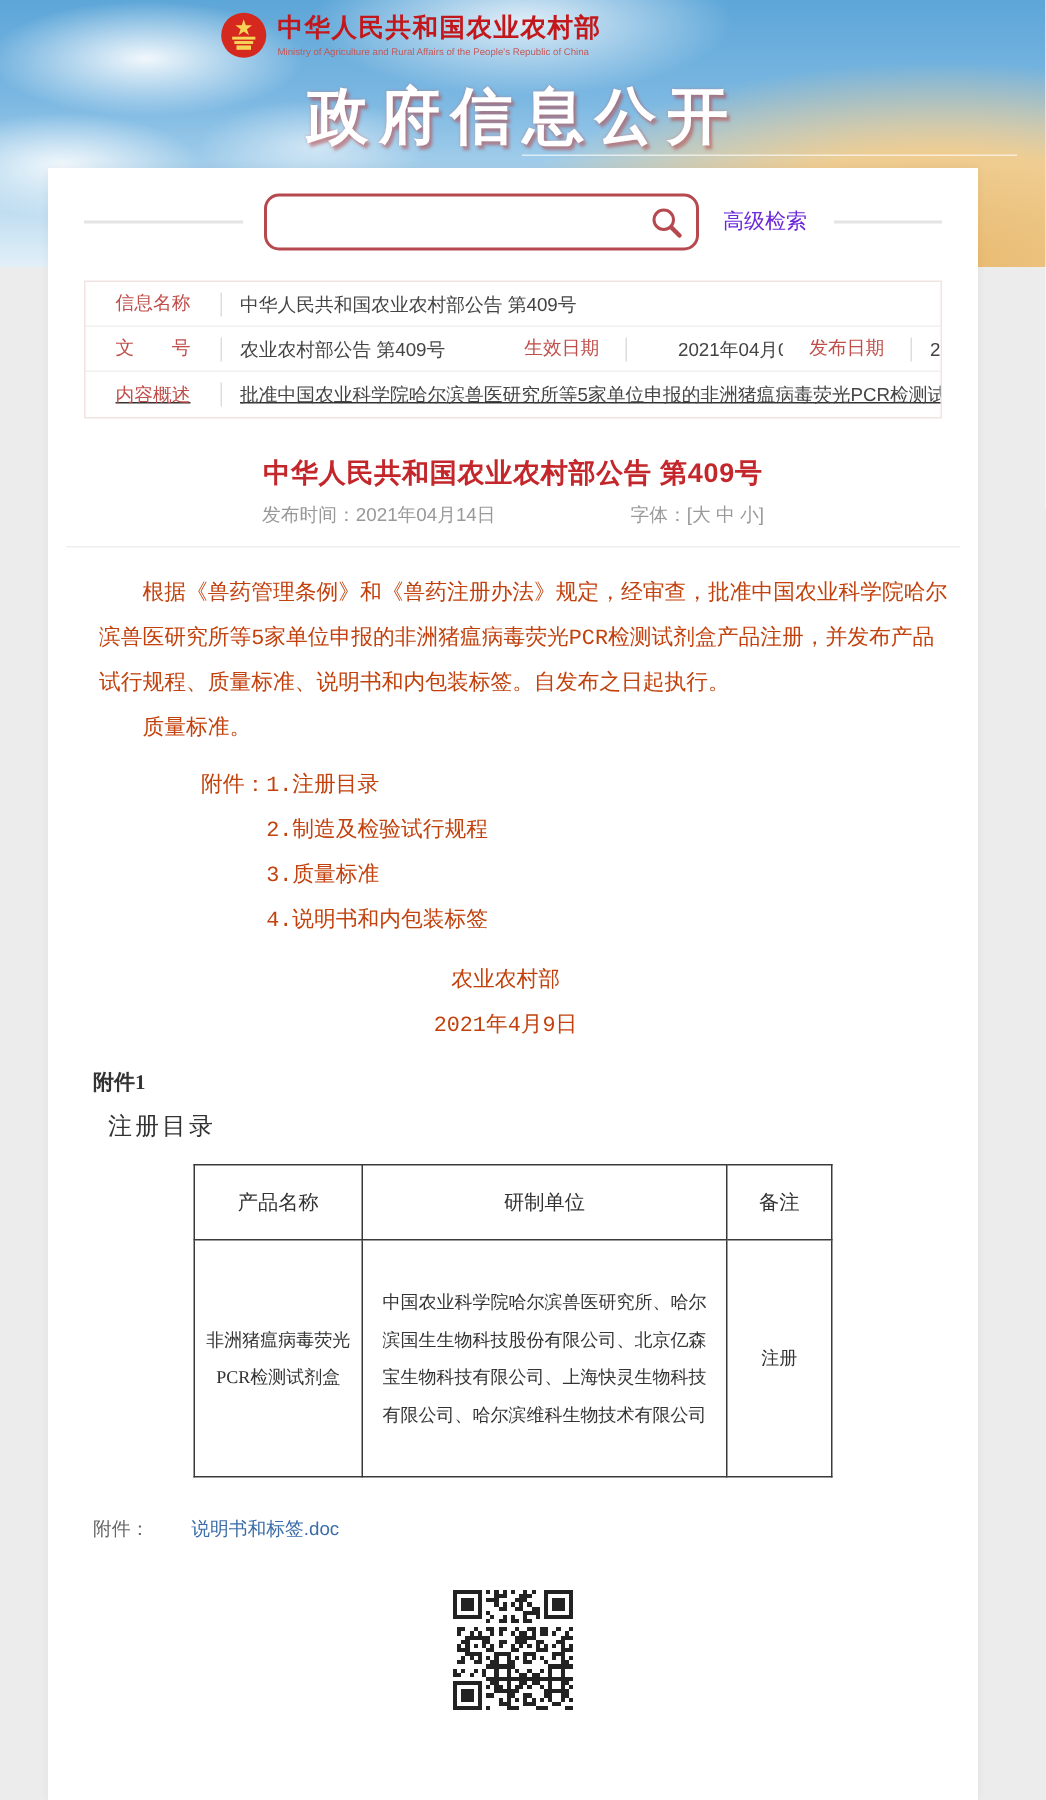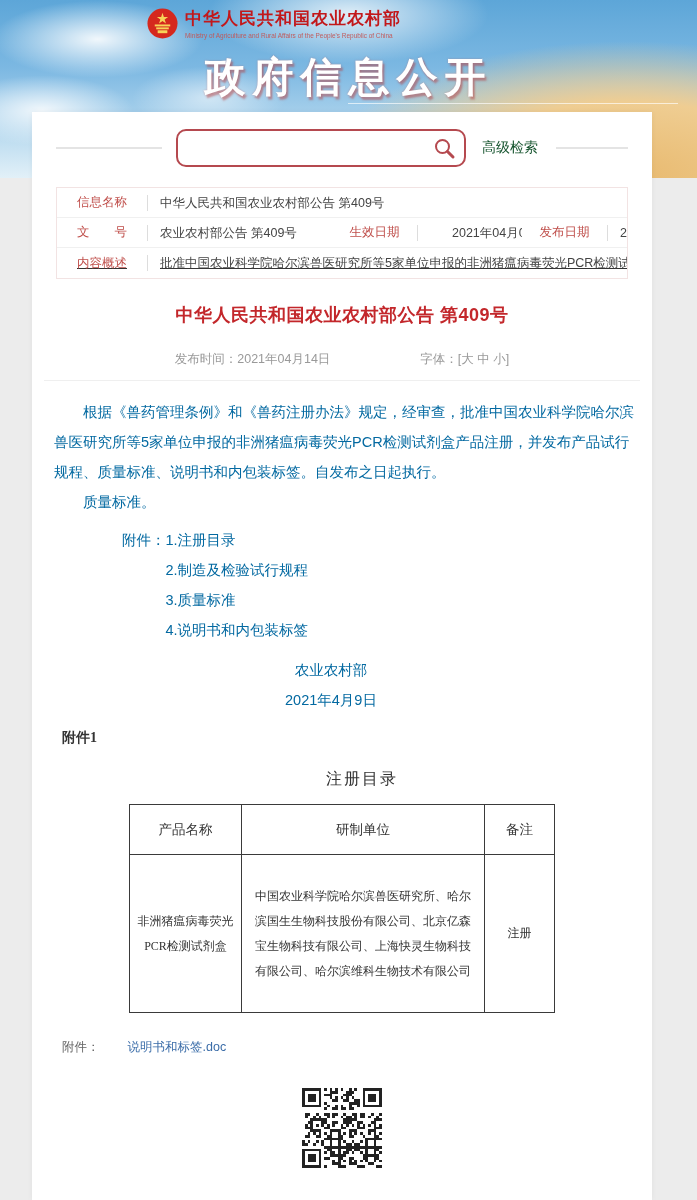--- a/index.html
+++ b/index.html
@@ -38,49 +38,49 @@
     background:#fff; box-shadow:0 0 6px rgba(0,0,0,.05); z-index:2; }
   
   .search-row { display:flex; align-items:center; padding:17px 24px 0 24px; }
   .deco-line { height:2px; background:#e4e4e4; flex:none; }
   .deco-line.left { width:106px; }
   .deco-line.right { flex:1; margin-left:18px; }
   .search-box { position:relative; width:290px; height:38px; margin-left:14px; flex:none; }
   .search-box input { width:100%; height:100%; border:2px solid #b5494f; border-radius:10px;
     outline:none; padding:0 40px 0 12px; font-size:14px; color:#333; background:#fff; }
   .search-icon { position:absolute; right:10px; top:7px; width:24px; height:24px; cursor:pointer; }
-  .adv-search { margin-left:16px; color:#14532d; font-size:14px; cursor:pointer; flex:none; }
+  .adv-search { margin-left:16px; color:#6d28d9; font-size:14px; cursor:pointer; flex:none; }
   
   .meta-box { margin:20px 24px 0 24px; border:1px solid #f2e3e3; }
   .m-row { display:flex; align-items:center; height:30px; border-bottom:1px solid #f0f0f0;
     font-size:12.5px; }
   .m-row:last-child { border-bottom:none;text-decoration:underline; }
   .m-label { color:#bf4d49; text-align:center; flex:none; }
   .m-val { border-left:1px solid #ddd; padding-left:12px; height:16px; line-height:16px;
     color:#444; overflow:hidden; white-space:nowrap; }
   .w90{width:90px;} .w100{width:100px;} .w85{width:85px;}
   .vw175{width:175px;flex:none;} .vw185{width:185px;flex:none;} .vw105{width:105px;flex:none;padding-left:34px;}
   .vflex{flex:1;}
   
   .art-title { margin-top:24px; text-align:center; font-size:18px; font-weight:bold;
     color:#c3272b; letter-spacing:.5px; }
-  .pub-row { margin-top:24px; display:flex; justify-content:center; gap:90px;
+  .pub-row { margin-top:8px; display:flex; justify-content:center; gap:90px;
     font-size:12.5px; color:#999; }
   .font-sizer { cursor:pointer; }
   .art-divider { margin:12px 12px 0 12px; height:1px; background:#efefef; }
-  .doc { font-family:Liberation Sans, sans-serif; color:#0369a1;
-    padding:16px 16px 0 22px; font-size:14.5px; line-height:30px; }
+  .doc { font-family:Liberation Mono, monospace; color:#c2410c;
+    padding:16px 16px 0 34px; font-size:14.5px; line-height:30px; }
   .doc p.indent { text-indent:2em; }
   .attach-block { margin-top:8px; padding-left:68px; line-height:30px; display:flex; }
   .attach-items div { line-height:30px; }
   .signer-block { margin-top:10px; text-align:center; line-height:30px; transform:translateX(-14px); }
   
   .annex-label { font-weight:bold; margin-top:14px; padding-left:30px;
     font-family:"Liberation Serif","DejaVu Serif",serif; font-size:14px; }
-  .table-title { margin-top:22px; text-align:center; font-size:16px;
+  .table-title { margin-top:10px; font-size:16px;
     font-family:"Liberation Serif","DejaVu Serif",serif; letter-spacing:2px;padding-left:40px; }
   table.reg { border-collapse:collapse; margin:14px auto 0 auto;
     font-family:"Liberation Serif","DejaVu Serif",serif; }
   table.reg th, table.reg td { border:1px solid #3a3a3a; text-align:center;
     font-weight:normal; color:#333; }
   table.reg th { height:50px; font-size:13.5px; }
   table.reg td { height:158px; font-size:12px; line-height:25px; }
   .col-product { width:112px; } .col-dev { width:243px; padding:0 10px; } .col-note { width:70px; }
   
   .foot-attach { margin-top:26px; padding-left:30px; font-size:12.5px; display:flex; }

